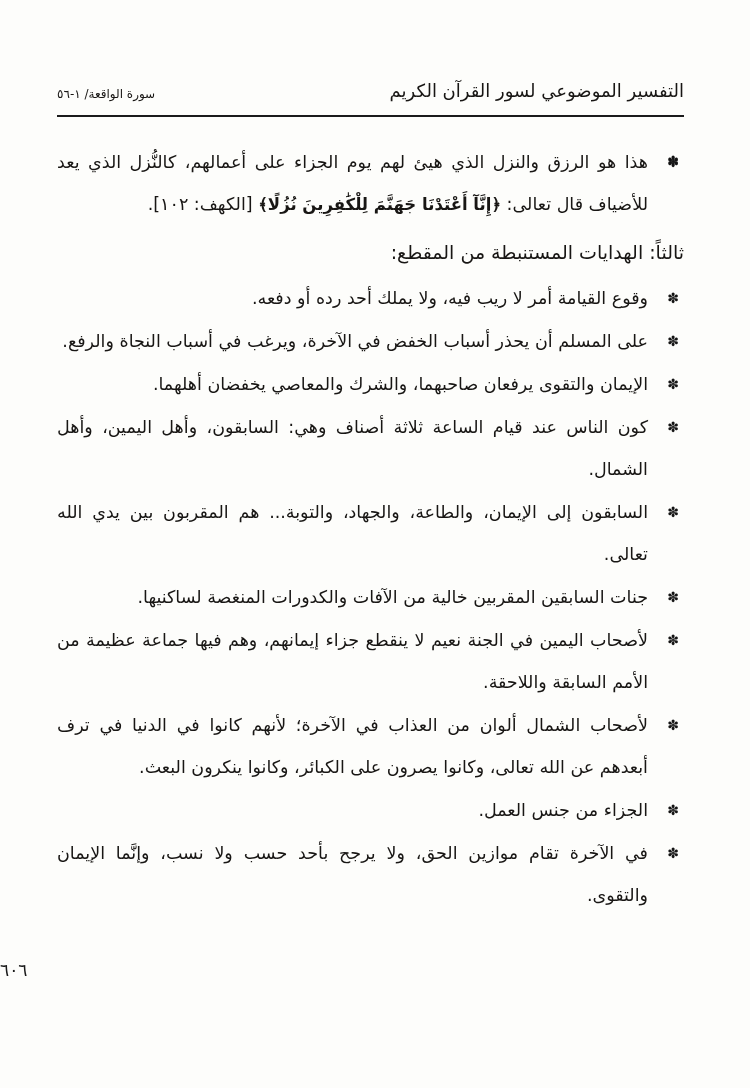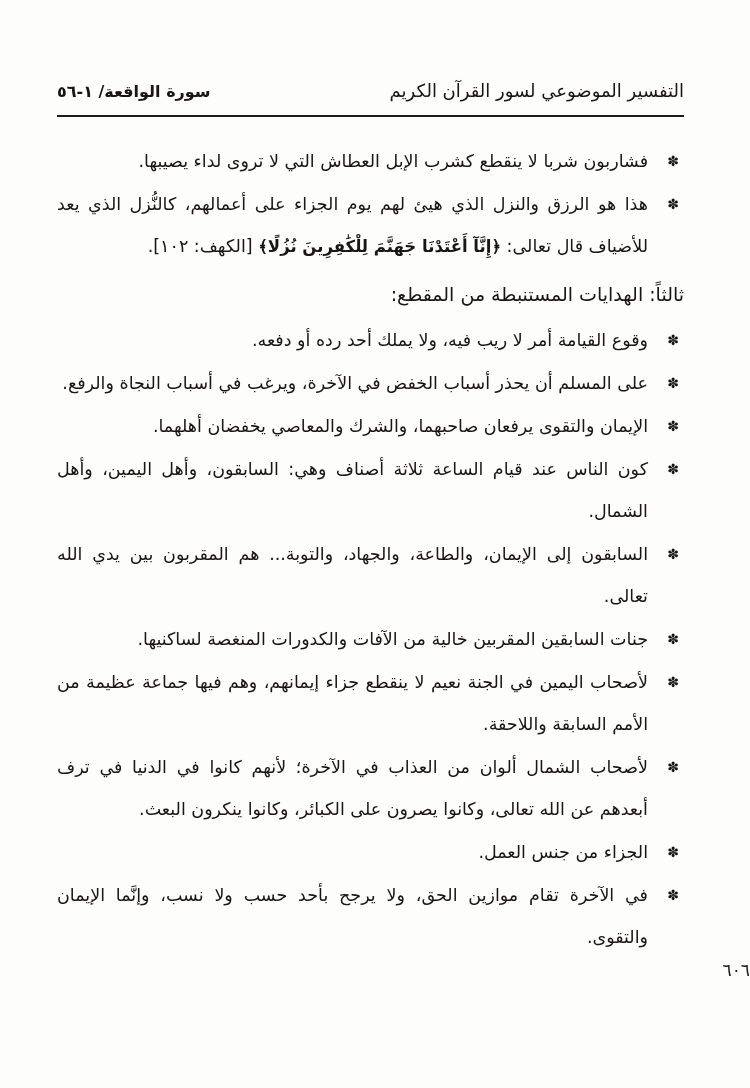--- a/index.html
+++ b/index.html
@@ -15,21 +15,21 @@
     color: #181614;
   }
   .header {
     position: absolute;
     top: 80px; right: 66px; left: 57px;
     display: flex;
     justify-content: space-between;
     align-items: flex-end;
   }
   .book-title { font-size: 18px; font-weight: 400; white-space: nowrap; }
-  .chapter-ref { font-size: 16px; font-weight: 700; white-space: nowrap; }
+  .chapter-ref { font-size: 12px; font-weight: 400; white-space: nowrap; }
   .rule {
     position: absolute;
     top: 115px; right: 66px; left: 57px;
     height: 0;
     border-top: 2.5px solid #1b1b1b;
   }
   .content {
     position: absolute;
     top: 140px; right: 66px; left: 57px;
   }
@@ -54,21 +54,21 @@
   .heading {
     font-size: 19px;
     font-weight: 400;
     line-height: 46px;
     margin: 3px 0 2px 0;
   }
   .quran-verse { font-size: 16.5px; font-weight: 700; }
   .page-number {
     position: absolute;
     top: 960px; left: 0; right: 0;
-    text-align: right;
+    text-align: left;
     font-size: 17px;
     letter-spacing: 3px;
     color: #1a1a1a;
   }
 </style>
 </head>
 <body>
 
 <div class="page">
 
@@ -76,21 +76,20 @@
     <span class="book-title">التفسير الموضوعي لسور القرآن الكريم</span>
     <span class="chapter-ref">سورة الواقعة/ ١-٥٦</span>
   </div>
 
   <div class="rule"></div>
 
   <div class="content">
 
     <div class="item">
       <span class="marker">✽</span>
-      <span>فشاربون شربا لا ينقطع كشرب الإبل العطاش التي لا تروى لداء يصيبها.</span>
     </div>
 
     <div class="item">
       <span class="marker">✽</span>
       <span>هذا هو الرزق والنزل الذي هيئ لهم يوم الجزاء على أعمالهم، كالنُّزل الذي يعد للأضياف قال تعالى: </span><span class="quran-verse">﴿إِنَّآ أَعْتَدْنَا جَهَنَّمَ لِلْكَٰفِرِينَ نُزُلًا﴾</span><span> [الكهف: ١٠٢].</span>
     </div>
 
     <div class="heading">ثالثاً: الهدايات المستنبطة من المقطع:</div>
 
     <div class="item">

